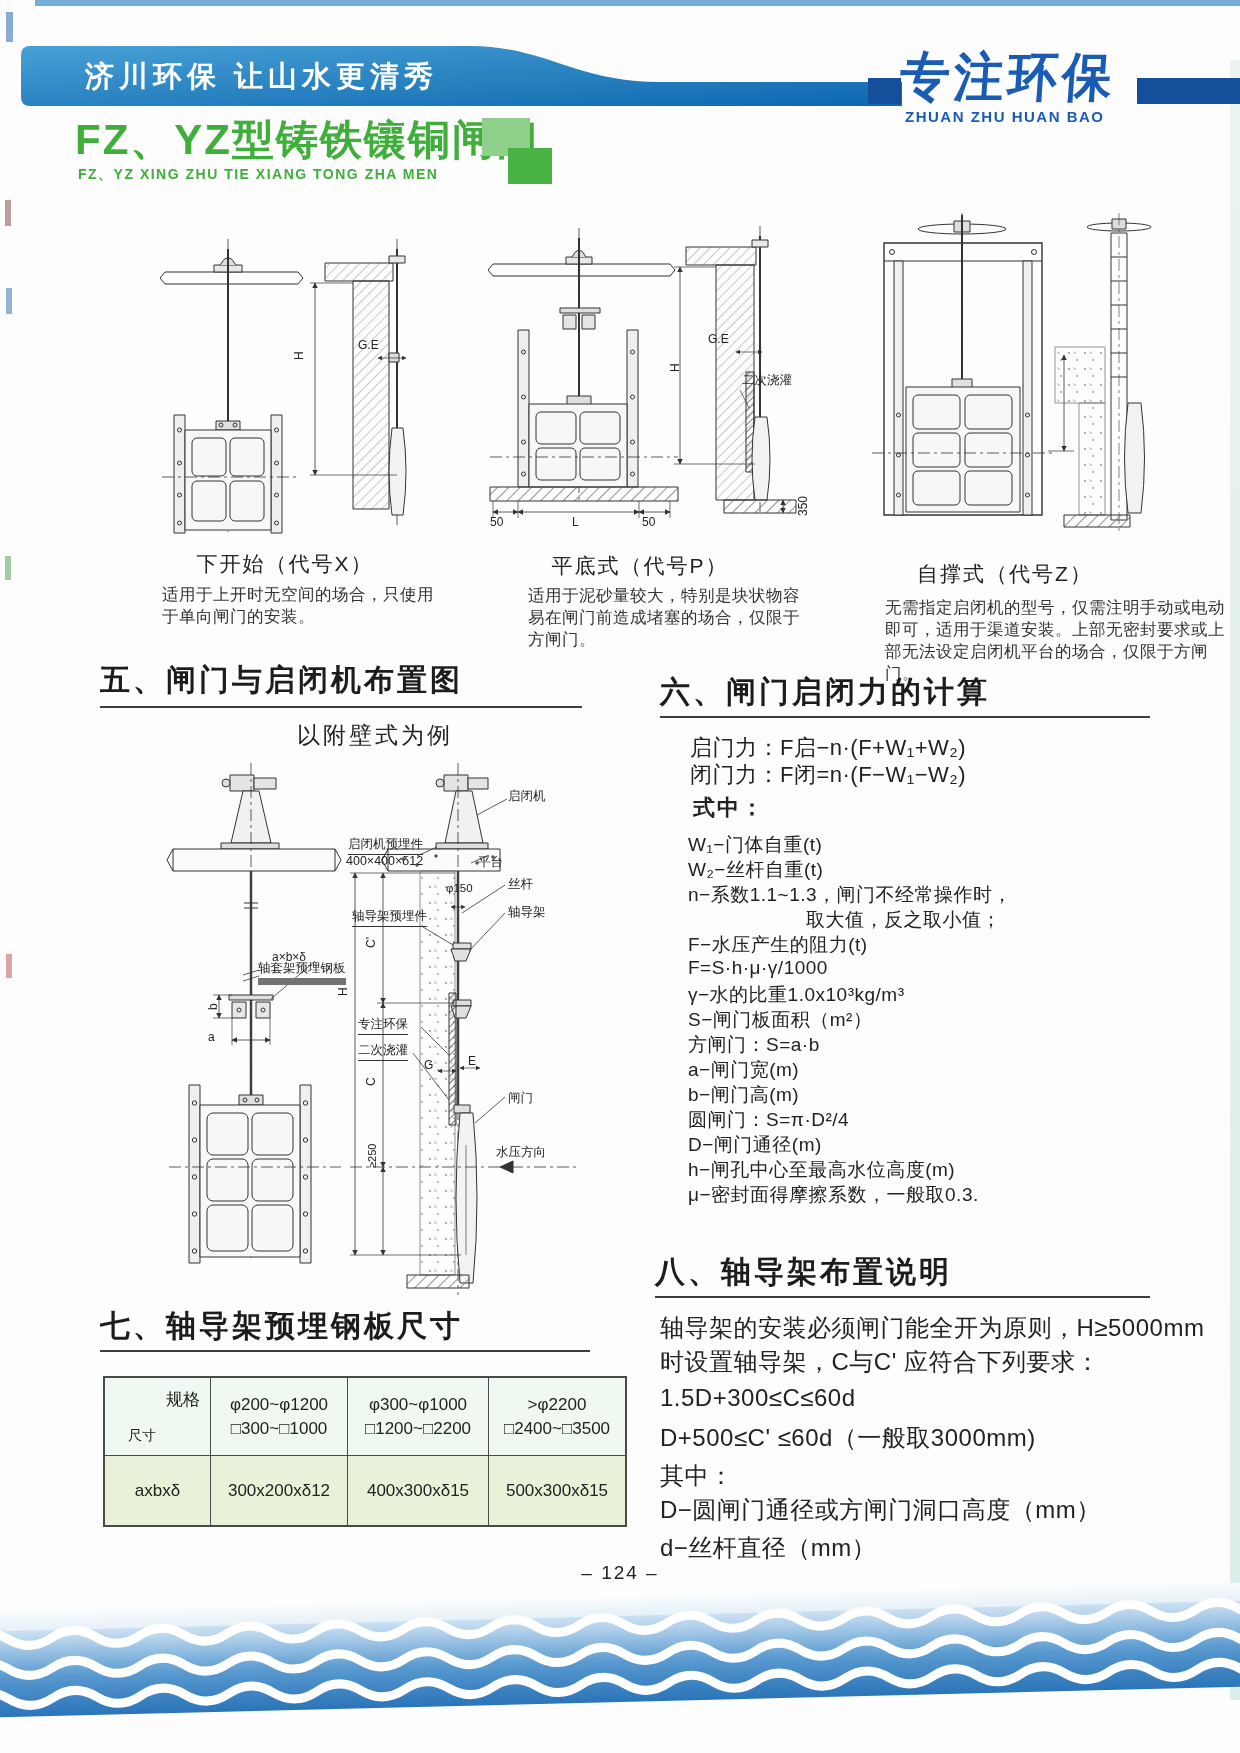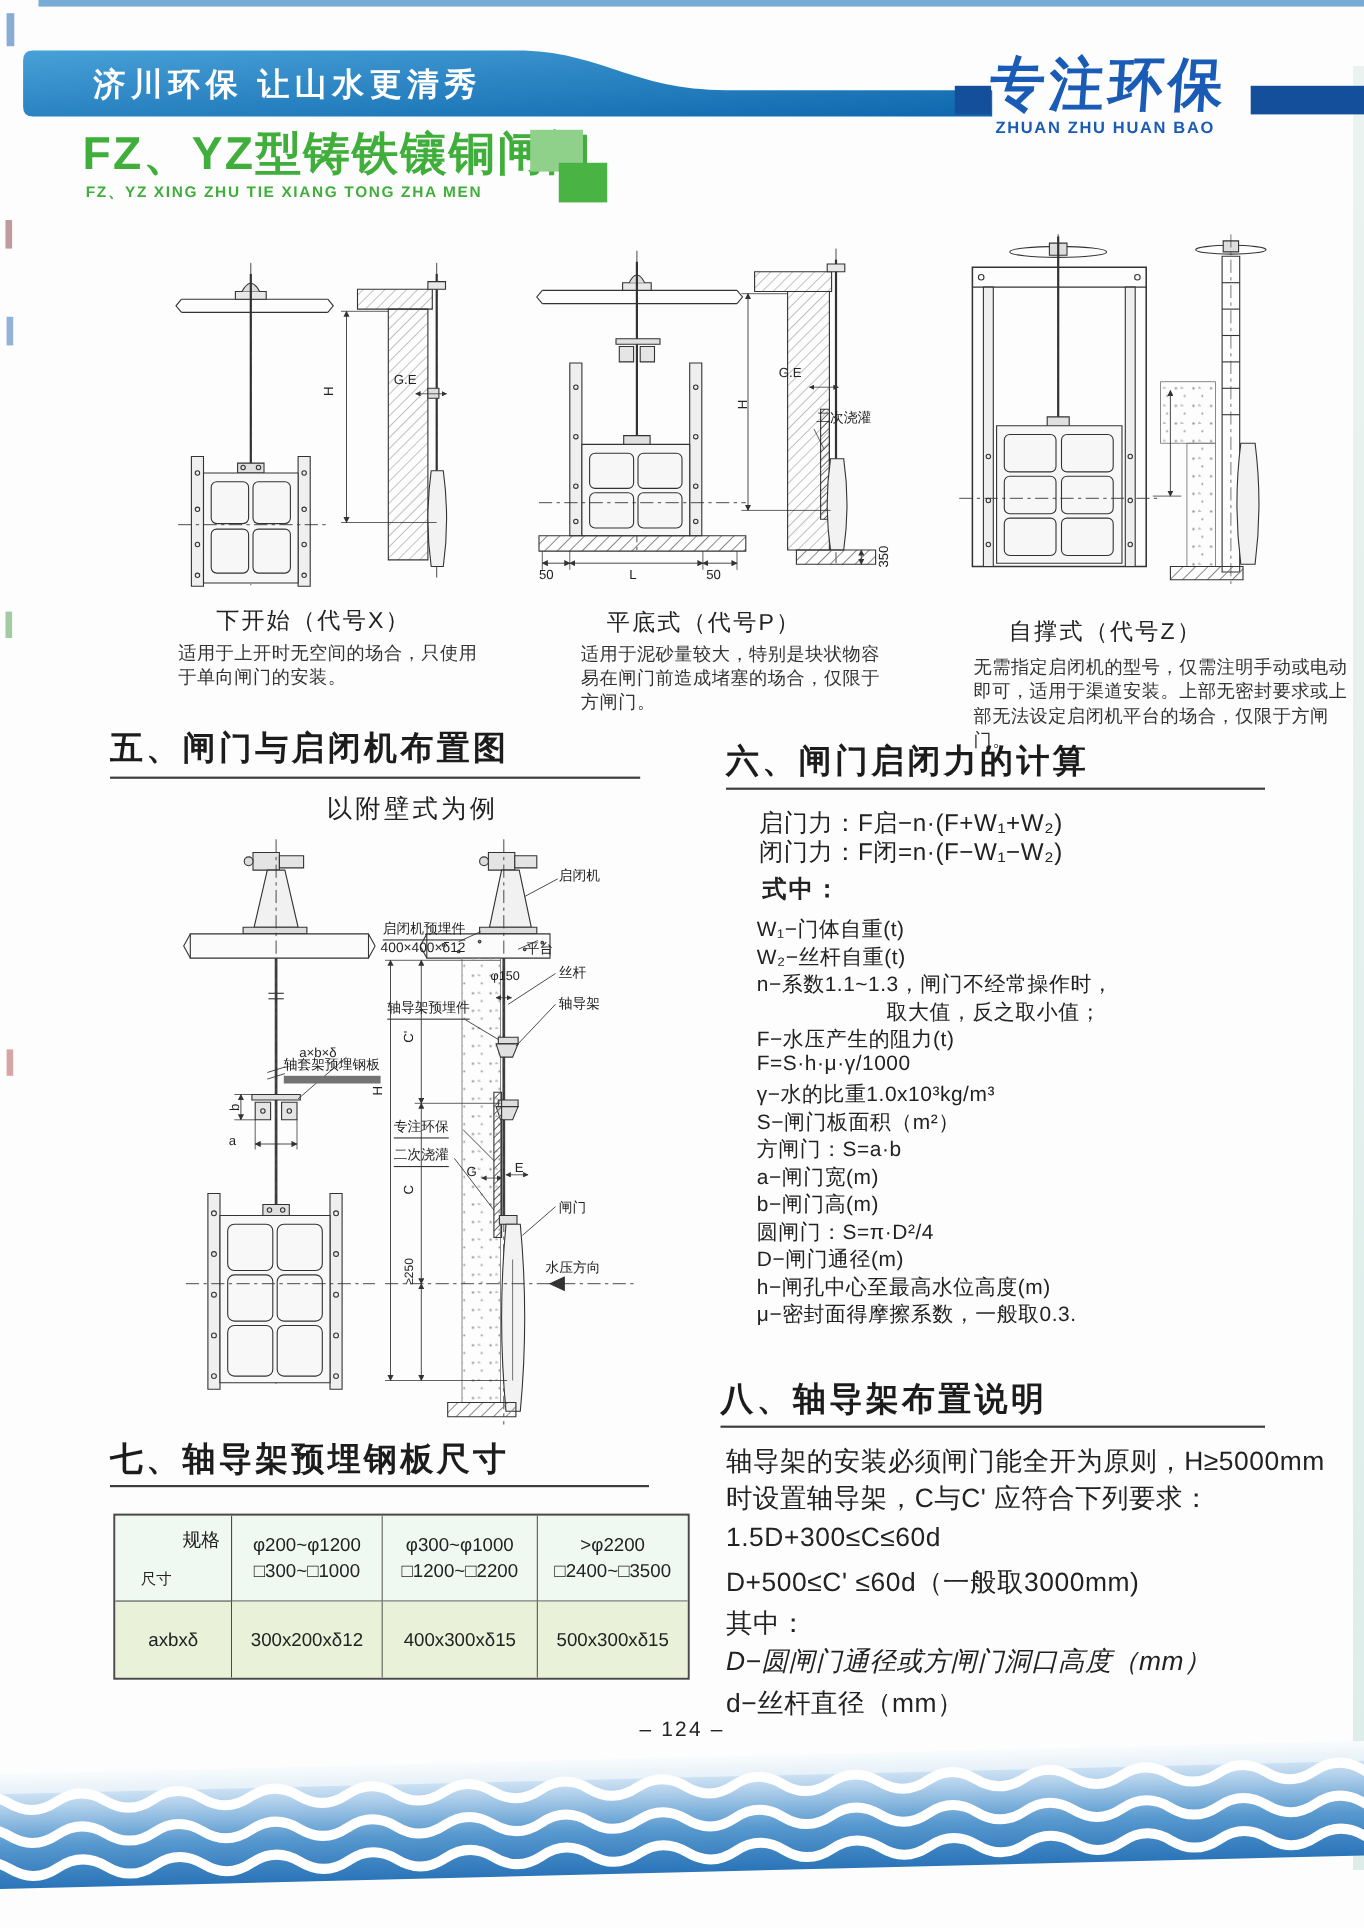--- a/index.html
+++ b/index.html
@@ -422,21 +422,21 @@
   <div class="f-item" style="top:1157px;">h−闸孔中心至最高水位高度(m)</div>
   <div class="f-item" style="top:1182px;">μ−密封面得摩擦系数，一般取0.3.</div>
 
   <div class="sec-head" style="left:655px;top:1252px;">八、轴导架布置说明</div>
   <div class="sec-rule" style="left:655px;top:1296px;width:495px;"></div>
   <div class="s8line" style="top:1312px;">轴导架的安装必须闸门能全开为原则，H≥5000mm</div>
   <div class="s8line" style="top:1346px;">时设置轴导架，C与C' 应符合下列要求：</div>
   <div class="s8line" style="top:1384px;">1.5D+300≤C≤60d</div>
   <div class="s8line" style="top:1422px;">D+500≤C' ≤60d（一般取3000mm)</div>
   <div class="s8line" style="top:1460px;">其中：</div>
-  <div class="s8line" style="top:1494px;font-style:italic;">D−圆闸门通径或方闸门洞口高度（mm）</div>
+  <div class="s8line" style="top:1494px;">D−圆闸门通径或方闸门洞口高度（mm）</div>
   <div class="s8line" style="top:1532px;">d−丝杆直径（mm）</div>
 
   <div class="sec-head" style="left:100px;top:1306px;">七、轴导架预埋钢板尺寸</div>
   <div class="sec-rule" style="left:100px;top:1350px;width:490px;"></div>
   <div class="tbl">
     <div class="cell head corner">
       <span class="tr">规格</span>
       <span class="bl">尺寸</span>
     </div>
     <div class="cell head">

